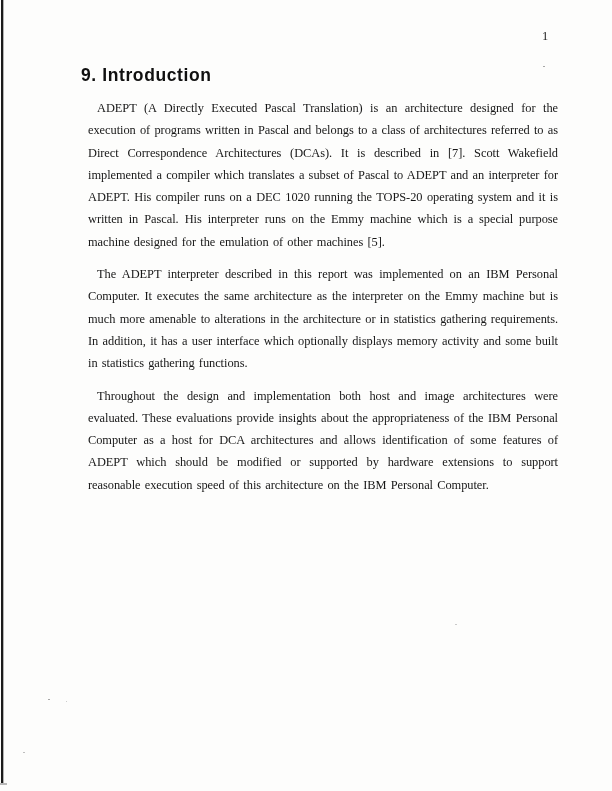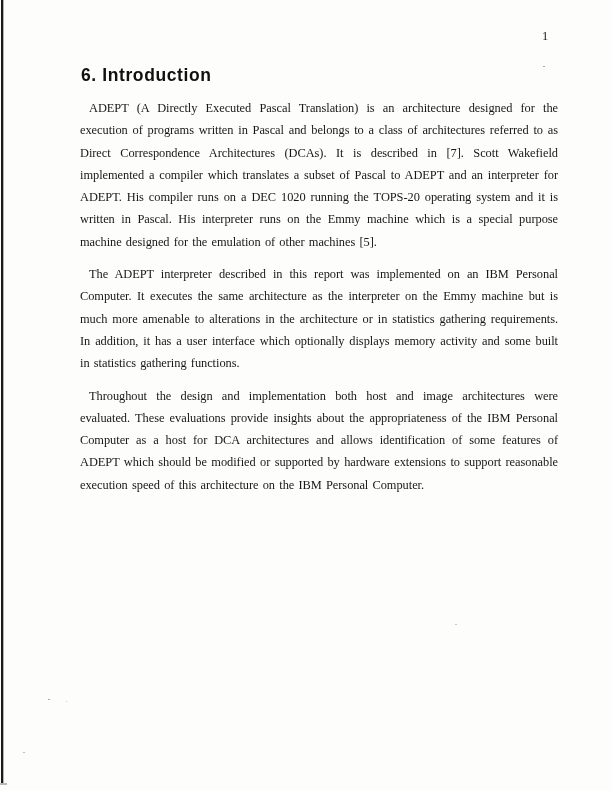--- a/index.html
+++ b/index.html
@@ -54,21 +54,21 @@
     letter-spacing: 0.6px;
     color: #101010;
   }
   .content {
     position: absolute;
     left: 80px;
     top: 97px;
     width: 478px;
   }
   .content p {
-    margin: 0 0 10px 0;
+    margin: 0 0 10px 8px;
     font-size: 12.4px;
     line-height: 22.3px;
     text-align: justify;
     text-indent: 9px;
     letter-spacing: -0.05px;
     word-spacing: 1.2px;
     color: #171717;
   }
   
   .speck {
@@ -87,21 +87,21 @@
 </head>
 <body>
 
 <div class="page">
 
   <div class="scan-bar"></div>
   <div class="scan-bar-foot"></div>
 
   <div class="page-number">1</div>
 
-  <h1 class="heading">6. Introduction</h1>
+  <h1 class="heading">9. Introduction</h1>
 
   <div class="content">
     <p>ADEPT (A Directly Executed Pascal Translation) is an architecture designed for the execution of programs written in Pascal and belongs to a class of architectures referred to as Direct Correspondence Architectures (DCAs). It is described in [7]. Scott Wakefield implemented a compiler which translates a subset of Pascal to ADEPT and an interpreter for ADEPT. His compiler runs on a DEC 1020 running the TOPS-20 operating system and it is written in Pascal. His interpreter runs on the Emmy machine which is a special purpose machine designed for the emulation of other machines [5].</p>
     <p>The ADEPT interpreter described in this report was implemented on an IBM Personal Computer. It executes the same architecture as the interpreter on the Emmy machine but is much more amenable to alterations in the architecture or in statistics gathering requirements. In addition, it has a user interface which optionally displays memory activity and some built in statistics gathering functions.</p>
     <p>Throughout the design and implementation both host and image architectures were evaluated. These evaluations provide insights about the appropriateness of the IBM Personal Computer as a host for DCA architectures and allows identification of some features of ADEPT which should be modified or supported by hardware extensions to support reasonable execution speed of this architecture on the IBM Personal Computer.</p>
   </div>
 
   <div class="speck s1"></div>
   <div class="speck s2"></div>
   <div class="speck s3"></div>

